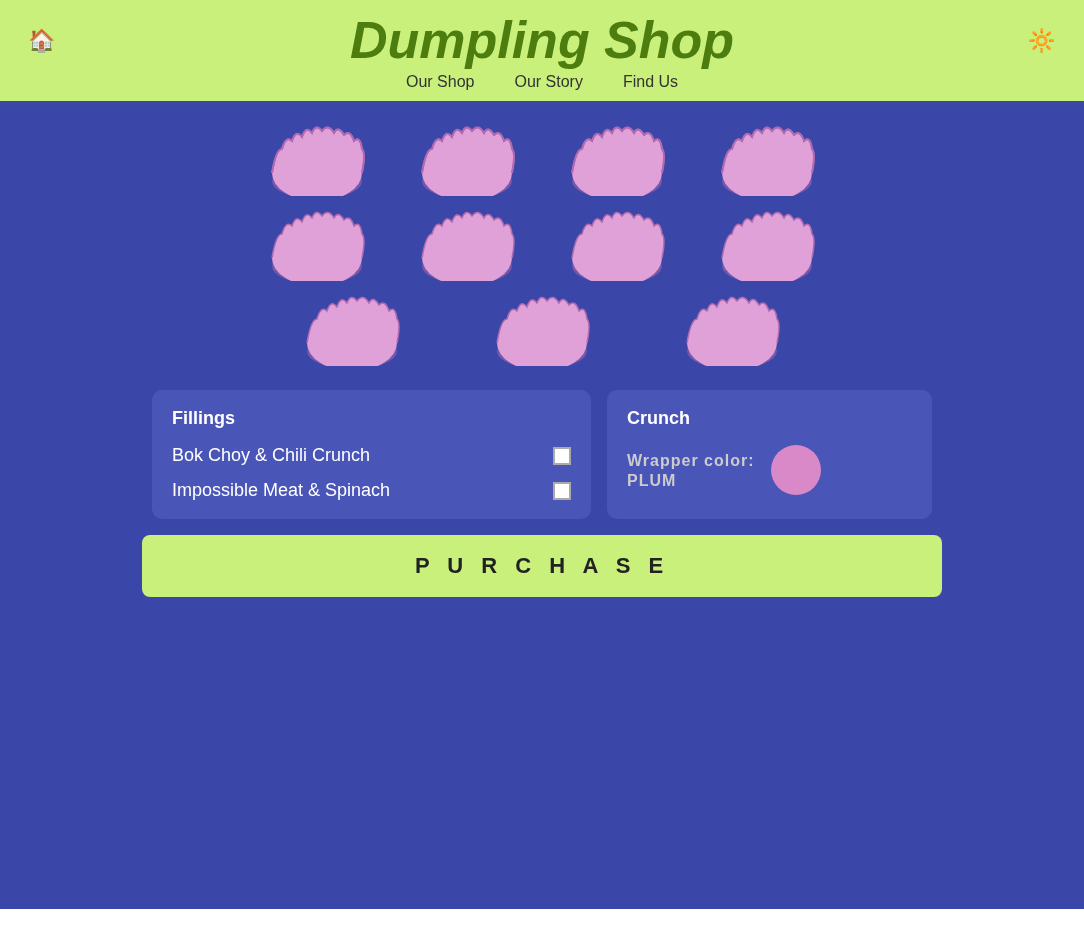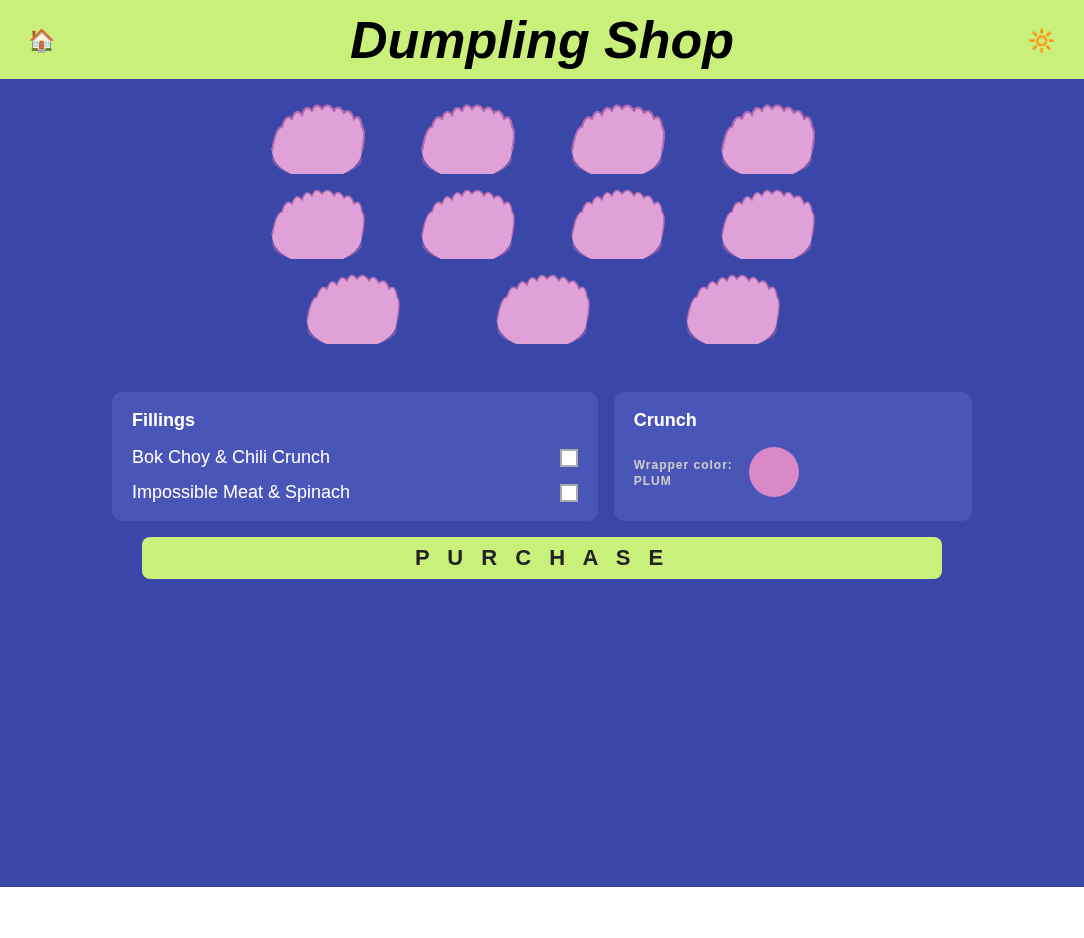--- a/index.html
+++ b/index.html
@@ -27,21 +27,21 @@
       right: 28px;
       top: 28px;
       font-size: 22px;
       color: #2a5a2a;
       cursor: pointer;
     }
     #header h1 {
       font-size: 52px;
       font-weight: 900;
       font-style: italic;
-      color: #000000;
+      color: #4d7c0f;
       line-height: 1.1;
     }
     #header nav {
       display: flex;
       gap: 40px;
       margin-top: 4px;
       font-size: 16px;
       color: #333;
     }
     #header nav a {
@@ -81,22 +81,21 @@
     
     .dumpling {
       width: 110px;
       height: 75px;
     }
 
     
     .controls {
       display: flex;
       gap: 16px;
-      width: 860px;
-      margin-top: 24px;
+      width: 780px;
     }
 
     .control-box {
       background-color: #4a55b8;
       border-radius: 10px;
       padding: 18px 20px;
     }
     .control-box h3 {
       font-size: 18px;
       color: #fff;
@@ -171,55 +170,60 @@
       align-items: center;
       gap: 16px;
       margin-top: 8px;
     }
     .color-label {
       color: #fff;
       font-size: 15px;
     }
     .color-label span {
       display: block;
-      font-size: 12px;
+      font-size: 16px;
       font-weight: bold;
       letter-spacing: 1px;
       margin-top: 2px;
       color: #ccc;
     }
     .color-swatch {
       width: 50px;
       height: 50px;
       border-radius: 50%;
       background-color: #d988c8;
     }
 
     
     .purchase-btn {
       width: 800px;
       margin-top: 16px;
       background-color: #c8f07a;
       border: none;
       border-radius: 8px;
-      padding: 8px;
+      padding: 18px;
       font-size: 22px;
       font-weight: bold;
       letter-spacing: 6px;
       color: #222;
       cursor: pointer;
       text-transform: uppercase;
     }
   </style>
 </head>
 <body>
 
 <div id="header">
   <span class="home-icon">🏠</span>
   <h1>Dumpling Shop</h1>
+  <nav>
+    <a>Our Shop</a>
+    <a>Our Story</a>
+    <a>Find Us</a>
+  </nav>
   <span class="settings-icon">🔆</span>
 </div>
 
 <div id="main">
 
   <div class="dumpling-grid">
 
     <div class="dumpling-row">
       <div class="dumpling">
         <svg viewBox="0 0 110 75" xmlns="http://www.w3.org/2000/svg">

